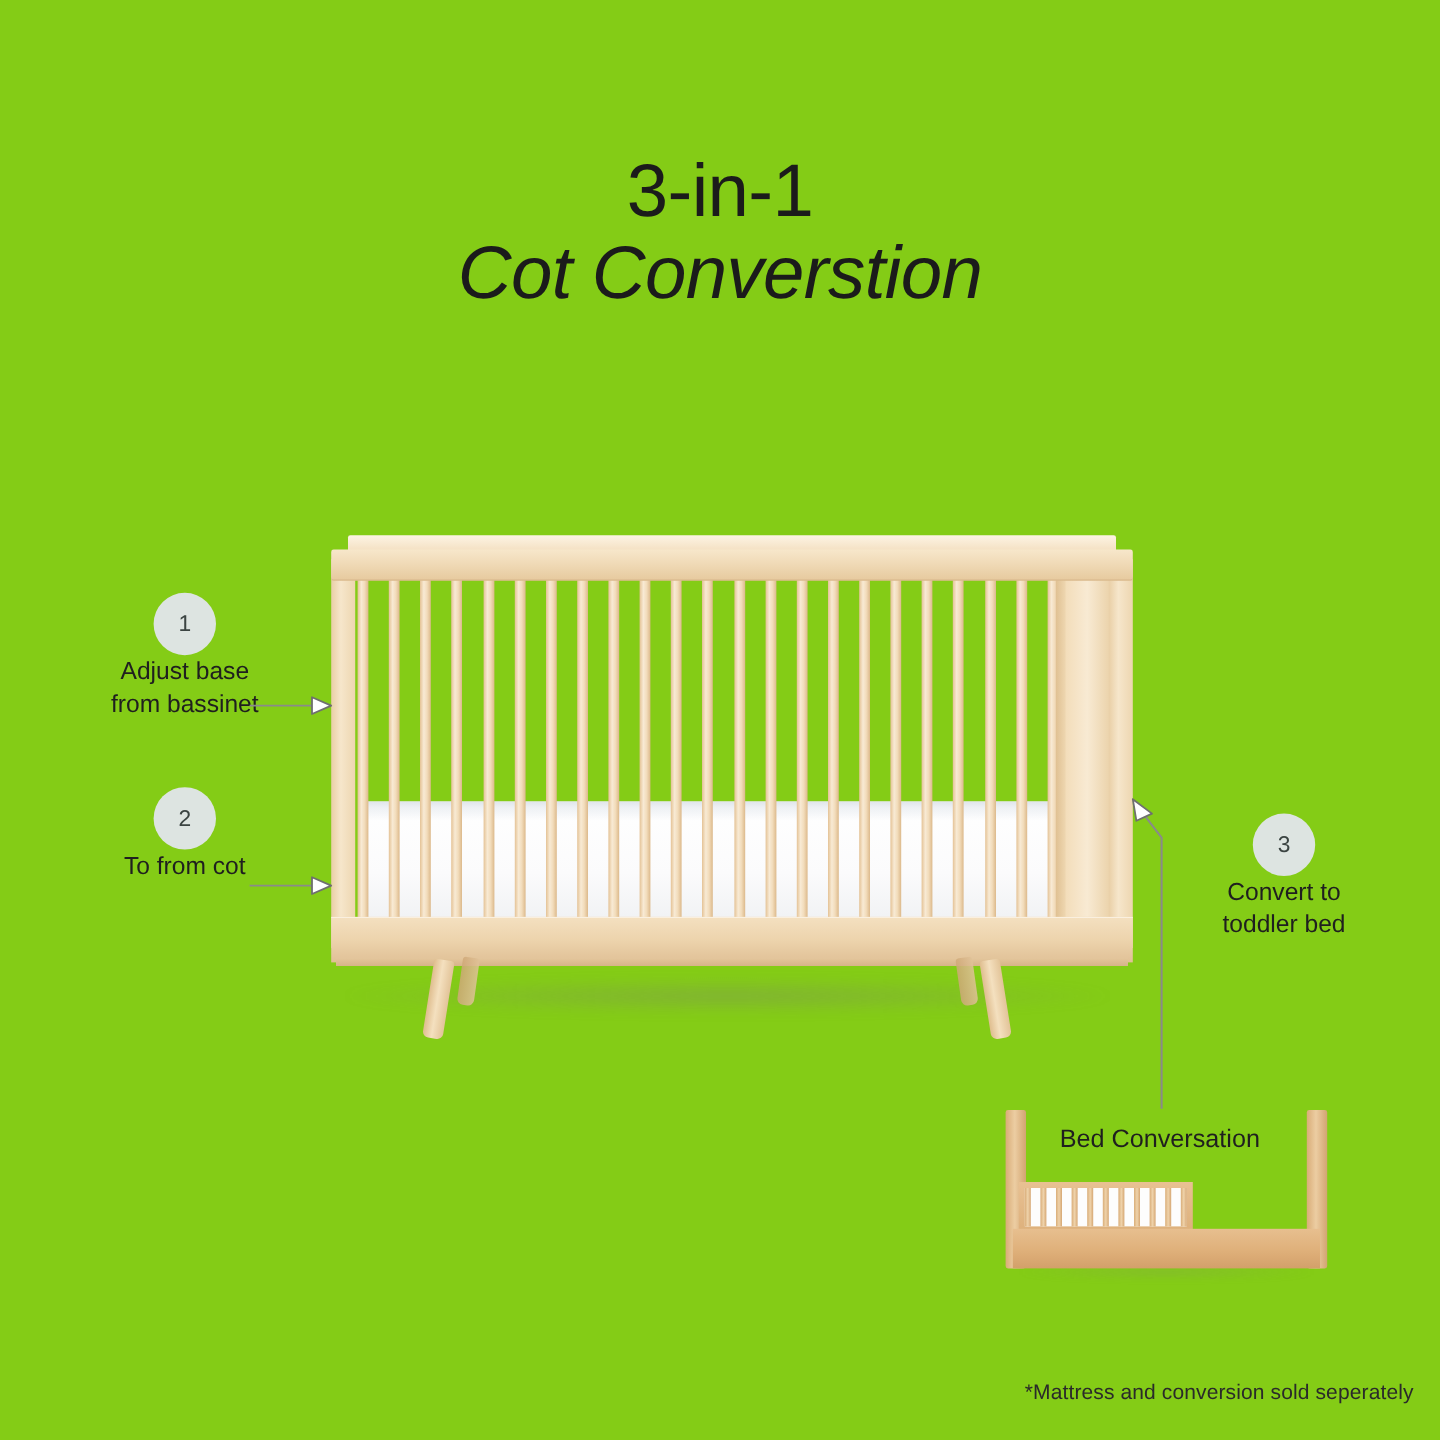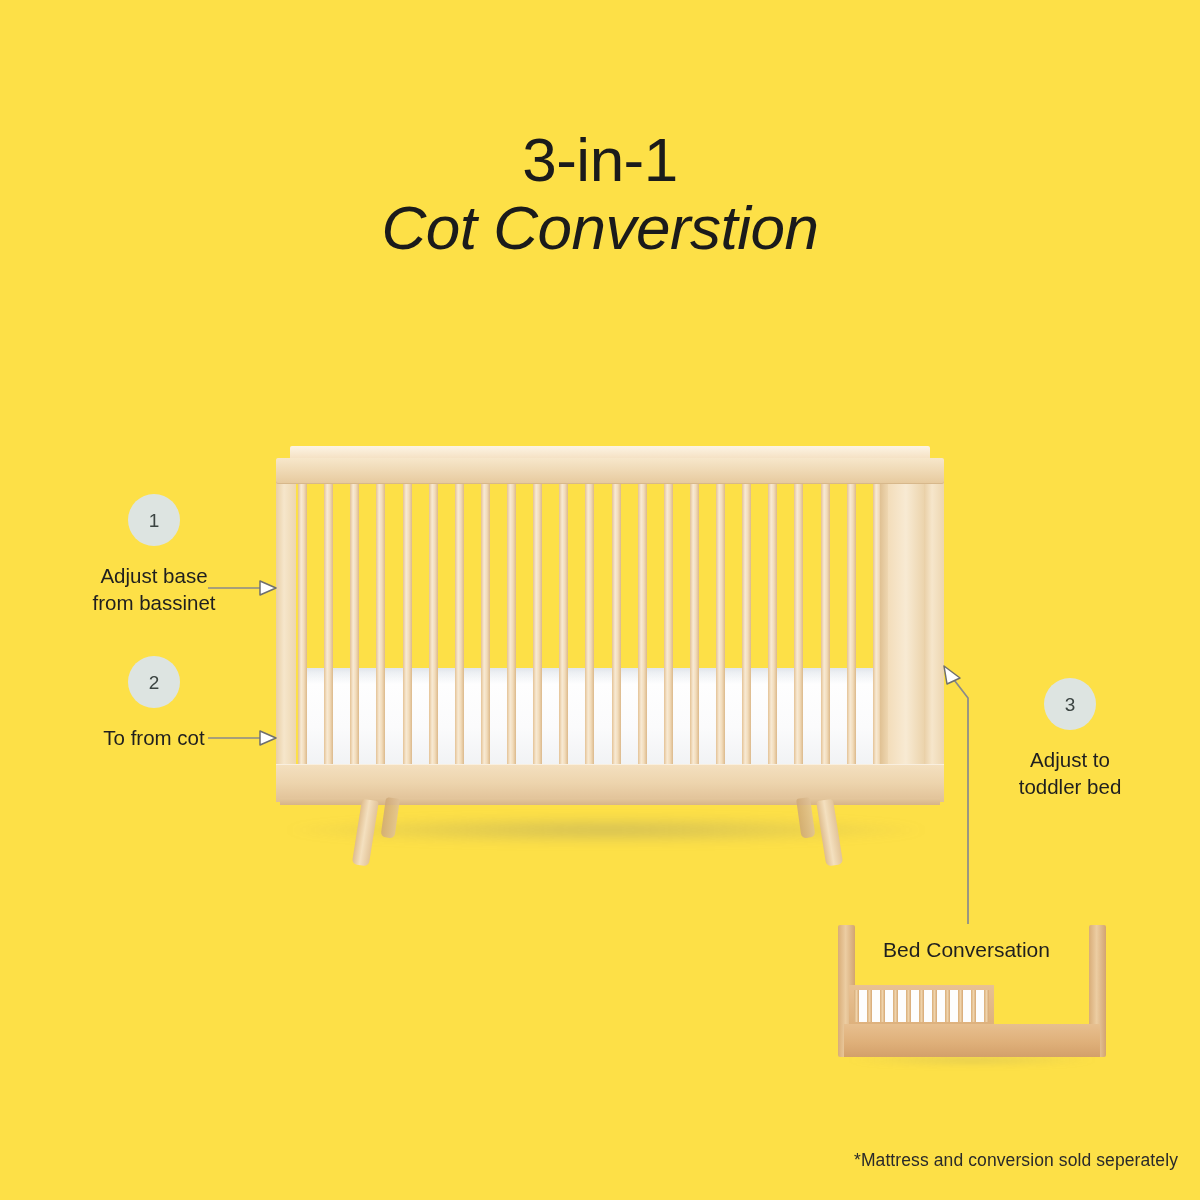--- a/index.html
+++ b/index.html
@@ -8,21 +8,21 @@
     background: #ffffff;
   }
   body {
     font-family: "Liberation Sans", sans-serif;
     -webkit-font-smoothing: antialiased;
   }
   #page {
     position: relative;
     width: 1200px;
     height: 1200px;
-    background: #fde047;
+    background: #84cc16;
     overflow: hidden;
   }
 
   
   .title-block {
     position: absolute;
     left: 0;
     top: 126px;
     width: 1200px;
     text-align: center;
@@ -43,21 +43,20 @@
     border-radius: 50%;
     background: #dde4e1;
     color: #3b4442;
     font-size: 19px;
     display: flex;
     align-items: center;
     justify-content: center;
     line-height: 1;
   }
   .callout-text {
-    margin-top: 16px;
     color: #1f1f1f;
     font-size: 20.5px;
     line-height: 27px;
     white-space: pre-line;
     text-align: center;
   }
 
   #callout-1 { left: 48px; top: 494px; width: 212px; }
   #callout-1 .badge { margin: 0 auto; }
   #callout-2 { left: 48px; top: 656px; width: 212px; }
@@ -367,21 +366,21 @@
     <div class="badge">2</div>
     <div class="callout-text">To from cot</div>
   </div>
   <svg class="arrow-svg" id="arrow-2" width="70" height="20" viewBox="0 0 70 20">
     <line x1="0" y1="10" x2="52" y2="10" stroke="#8a8a8a" stroke-width="1.6"></line>
     <polygon points="52,3 68,10 52,17" fill="#ffffff" stroke="#6f6f6f" stroke-width="1.5" stroke-linejoin="round"></polygon>
   </svg>
 
   <div class="callout" id="callout-3">
     <div class="badge">3</div>
-    <div class="callout-text">Adjust to
+    <div class="callout-text">Convert to
 toddler bed</div>
   </div>
   <svg class="arrow-svg" id="leader-3" width="60" height="270" viewBox="0 0 60 270">
     <path d="M 38,262 L 38,36 L 18,10" fill="none" stroke="#8a8a8a" stroke-width="1.7" stroke-linejoin="round"></path>
     <polygon points="14,4 30,16 17,22" fill="#ffffff" stroke="#6f6f6f" stroke-width="1.5" stroke-linejoin="round"></polygon>
   </svg>
 
   <div id="toddler-bed">
     <div class="tb-shadow"></div>
     <div class="tb-post left"></div>

